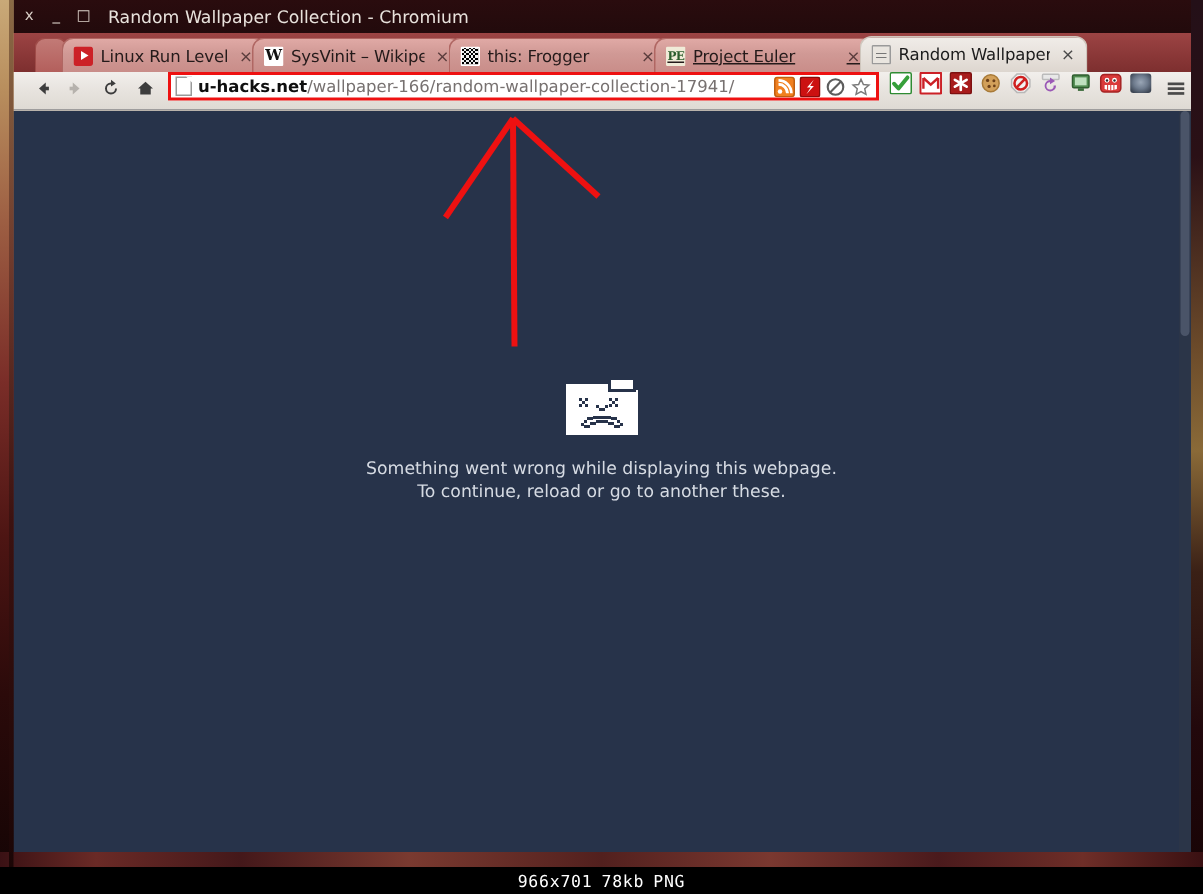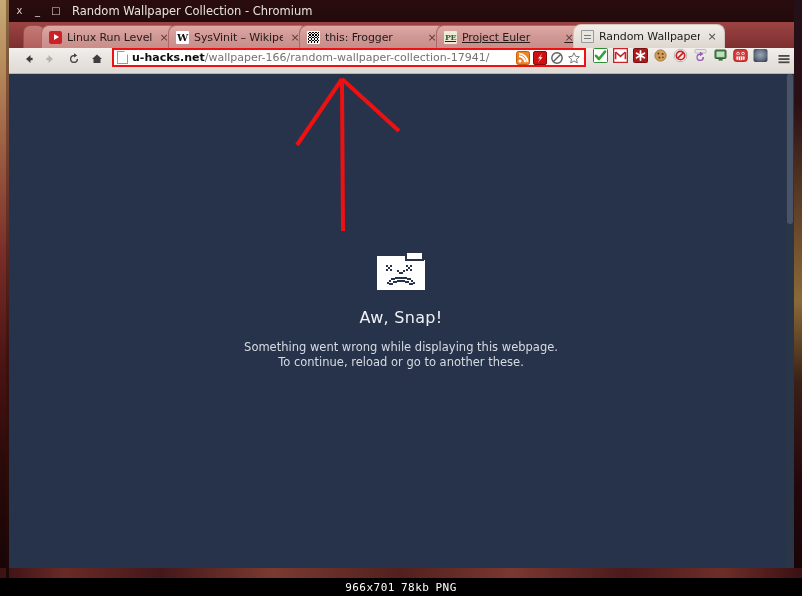--- a/index.html
+++ b/index.html
@@ -655,21 +655,20 @@
               <rect x="36" y="30" width="2" height="2"></rect>
               <rect x="38" y="32" width="2" height="2"></rect>
               <rect x="14" y="33" width="4" height="2"></rect>
               <rect x="18" y="31" width="4" height="2"></rect>
               <rect x="22" y="30" width="8" height="2"></rect>
               <rect x="30" y="31" width="4" height="2"></rect>
               <rect x="34" y="33" width="4" height="2"></rect>
             </g>
           </svg>
 
-          <div class="snap-title">Aw, Snap!</div>
 
           <div class="snap-p1">
             <div>Something went wrong while displaying this webpage.</div>
             <div>To continue, reload or go to another these.</div>
           </div>
 
         </div>
 
         <div class="page-scrollbar">
           <div class="thumb"></div>

